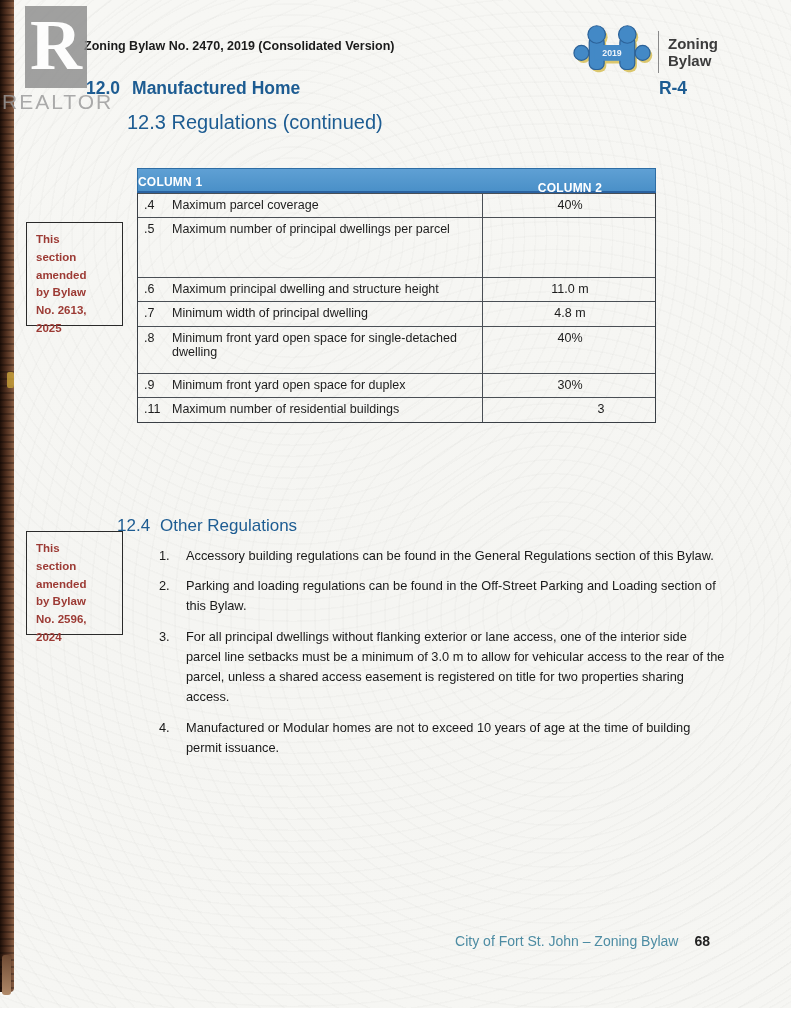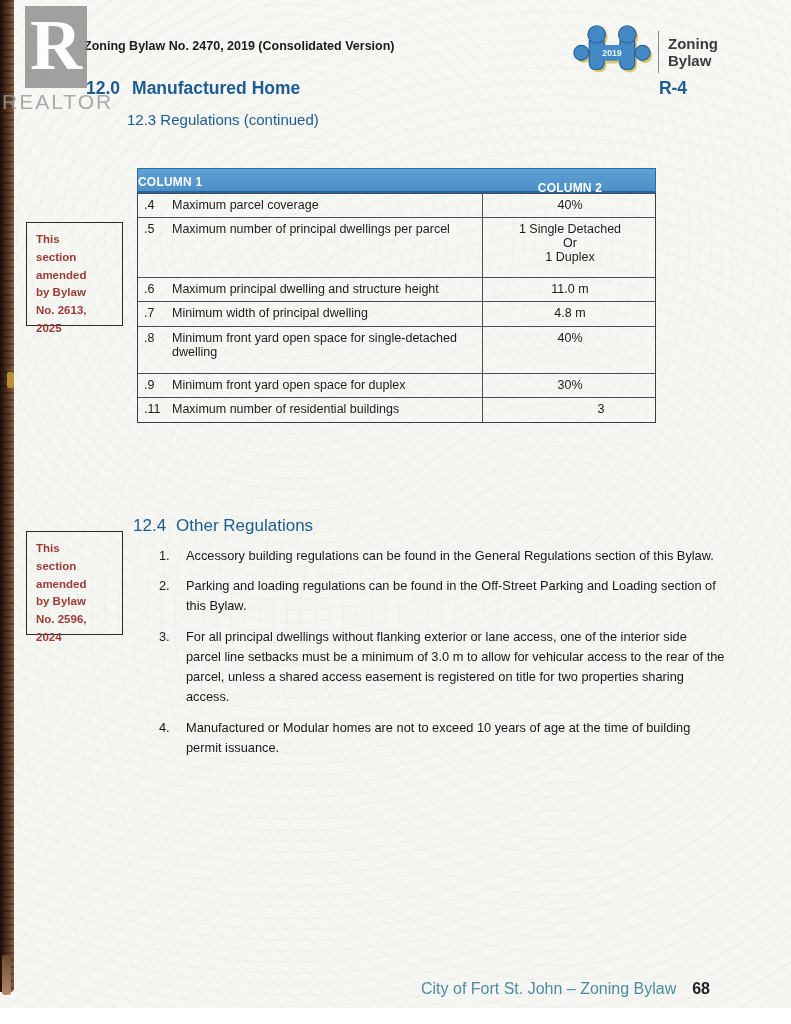--- a/index.html
+++ b/index.html
@@ -70,21 +70,21 @@
     position: absolute; left: 86px; top: 78px;
     font-size: 17.5px; font-weight: 700;
   }
   .section-heading .sec-num { margin-right: 12px; }
   .zone-code {
     position: absolute; left: 640px; top: 78px; width: 66px;
     font-size: 17.5px; font-weight: 700; text-align: center;
   }
   .subsection-heading {
     position: absolute; left: 127px; top: 111px;
-    font-size: 15px; font-weight: 400;
+    font-size: 20px; font-weight: 400;
   }
   .table-caption {
     position: absolute; left: 137px; top: 140px; width: 470px; text-align: center;
     font-size: 12.5px; font-weight: 600; color: #151515;
   }
 
   
   .reg-table {
     position: absolute; left: 137px; top: 168px; width: 519px;
     border: 1px solid #3a3f45; border-top: none;
@@ -115,33 +115,33 @@
   .amendment {
     position: absolute; width: 97px; border: 1.5px solid #2a2a2a;
     background: transparent; padding: 8px 4px 8px 9px;
     color: #9c3a34; font-size: 11.5px; line-height: 1.55; font-weight: 600;
     white-space: pre-line;
   }
   .amend-1 { left: 26px; top: 222px; height: 104px; }
   .amend-2 { left: 26px; top: 531px; height: 104px; }
 
   .other-heading {
-    position: absolute; left: 133px; top: 516px;
+    position: absolute; left: 117px; top: 516px;
     font-size: 17px; font-weight: 400;
   }
   .other-heading .sec-num { margin-right: 10px; }
 
   .reg-list { position: absolute; left: 159px; top: 546px; width: 566px; }
   .reg-item { display: flex; margin-bottom: 10px; font-size: 12.8px; line-height: 1.58; color: #181818; }
   .reg-item .item-num { flex: 0 0 27px; }
   .reg-item .item-text { flex: 1; }
 
   .footer {
     position: absolute; left: 400px; top: 933px; width: 310px;
-    text-align: right; font-size: 16px; margin-top: 47px;
+    text-align: right; font-size: 14px;
   }
   .footer-text { color: #4d8ca3; }
   .footer-page { color: #222; font-weight: 600; margin-left: 16px; }
 </style>
 </head>
 <body>
 
 <div class="page">
 
   <div class="spine"></div>
@@ -211,23 +211,20 @@
             <span class="cell-num">.4</span>
             <span class="cell-label">Maximum parcel coverage</span>
           </div>
         <div class="cell-r">40%</div>
       </div>
       <div class="trow r5">
         <div class="cell-l">
             <span class="cell-num">.5</span>
             <span class="cell-label">Maximum number of principal dwellings per parcel</span>
           </div>
-        <div class="cell-r">1 Single Detached
-Or
-1 Duplex</div>
       </div>
       <div class="trow r6">
         <div class="cell-l">
             <span class="cell-num">.6</span>
             <span class="cell-label">Maximum principal dwelling and structure height</span>
           </div>
         <div class="cell-r">11.0 m</div>
       </div>
       <div class="trow r7">
         <div class="cell-l">

